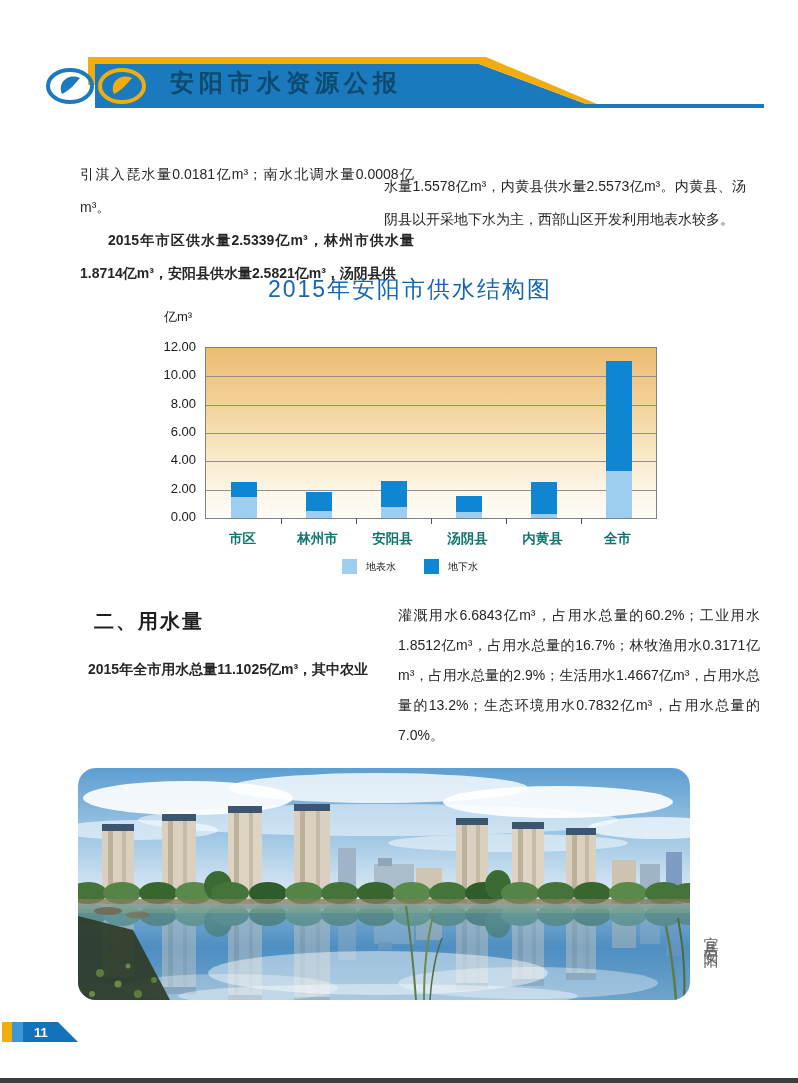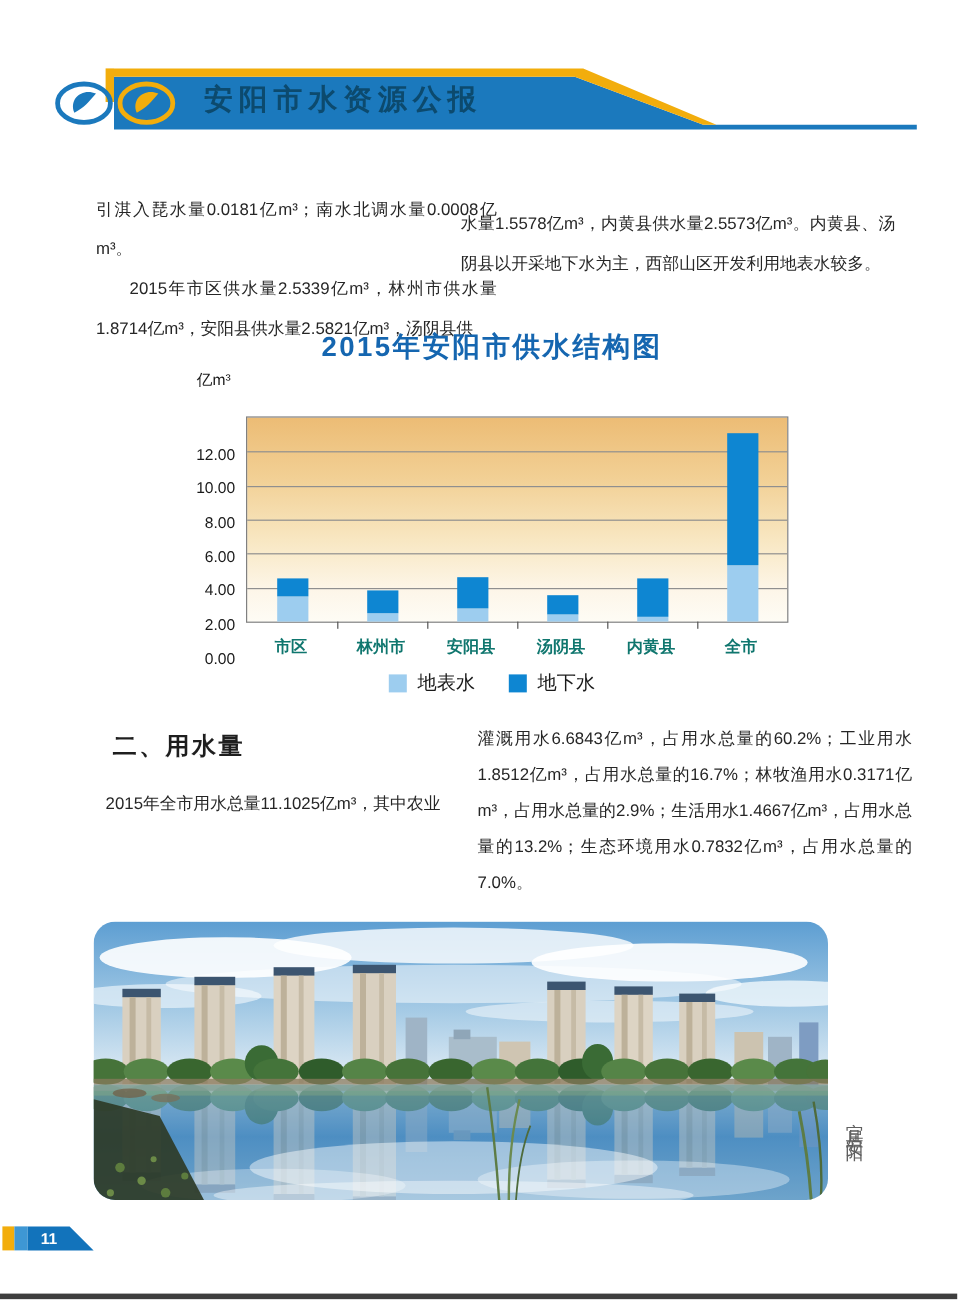--- a/index.html
+++ b/index.html
@@ -7,36 +7,36 @@
         font-family:"Liberation Sans","DejaVu Sans",sans-serif;color:#222;}
   
   .banner-svg{position:absolute;left:0;top:0;width:798px;height:130px;}
   .banner-title{position:absolute;left:170px;top:67px;font-size:24px;font-weight:bold;
         color:#0c4a6e;letter-spacing:5px;white-space:nowrap;}
   
   .col{position:absolute;font-size:14px;line-height:33px;text-align:justify;color:#262626;}
   #intro-left{left:60px;top:158px;width:334px;margin-left:20px;}
   #intro-right{left:384px;top:158px;width:362px;margin-top:12px;}
   .para{margin:0;}
-  .indent{text-indent:2em;}
+  .indent{text-indent:2em;font-weight:bold;}
   
   .chart{position:absolute;left:60px;top:272px;width:700px;height:320px;}
   .chart-title{position:absolute;top:2px;left:0;right:0;text-align:center;font-size:23px;
-        font-weight:bold;color:#1566b0;letter-spacing:2px;}
+        font-weight:normal;color:#1566b0;letter-spacing:2px;}
   .chart-unit{position:absolute;left:104px;top:36px;font-size:13px;color:#1a1a1a;}
   .plot{position:absolute;left:145px;top:75px;width:450px;height:170px;border:1px solid #808080;
         background:linear-gradient(180deg,#ecbc75 0%,#f2d095 30%,#f8e7c2 60%,#fdf6e9 85%,#fefcf5 100%);}
   .gridline{position:absolute;left:0;right:0;height:1px;background:#8f8f8f;}
   .bar-seg{position:absolute;}
   .xtick{position:absolute;top:100%;width:1px;height:6px;background:#555;}
-  .ytick{position:absolute;left:0;width:136px;text-align:right;font-size:13px;color:#1a1a1a;margin-top:32px;}
+  .ytick{position:absolute;left:0;width:136px;text-align:right;font-size:13px;color:#1a1a1a;}
   .xlabel{position:absolute;top:258px;width:80px;text-align:center;font-size:13.5px;
         font-weight:600;color:#0f766e;}
   .legend{position:absolute;top:287px;left:0;right:0;display:flex;justify-content:center;
-        gap:28px;font-size:16px;color:#1a1a1a;}
+        gap:28px;font-size:10px;color:#1a1a1a;}
   .legend-item{display:flex;align-items:center;gap:9px;}
   .swatch{width:15px;height:15px;display:inline-block;}
   
   .sec-heading{position:absolute;left:94px;top:608px;font-size:20px;font-weight:bold;
         color:#1e1e1e;letter-spacing:2px;}
   #sec2-left{left:60px;top:654px;width:334px;line-height:31px;}
   #sec2-right{left:398px;top:600px;width:362px;line-height:30px;}
   
   .photo{position:absolute;left:78px;top:768px;width:612px;height:232px;}
   .photo-caption{position:absolute;left:701px;top:924px;writing-mode:vertical-rl;

